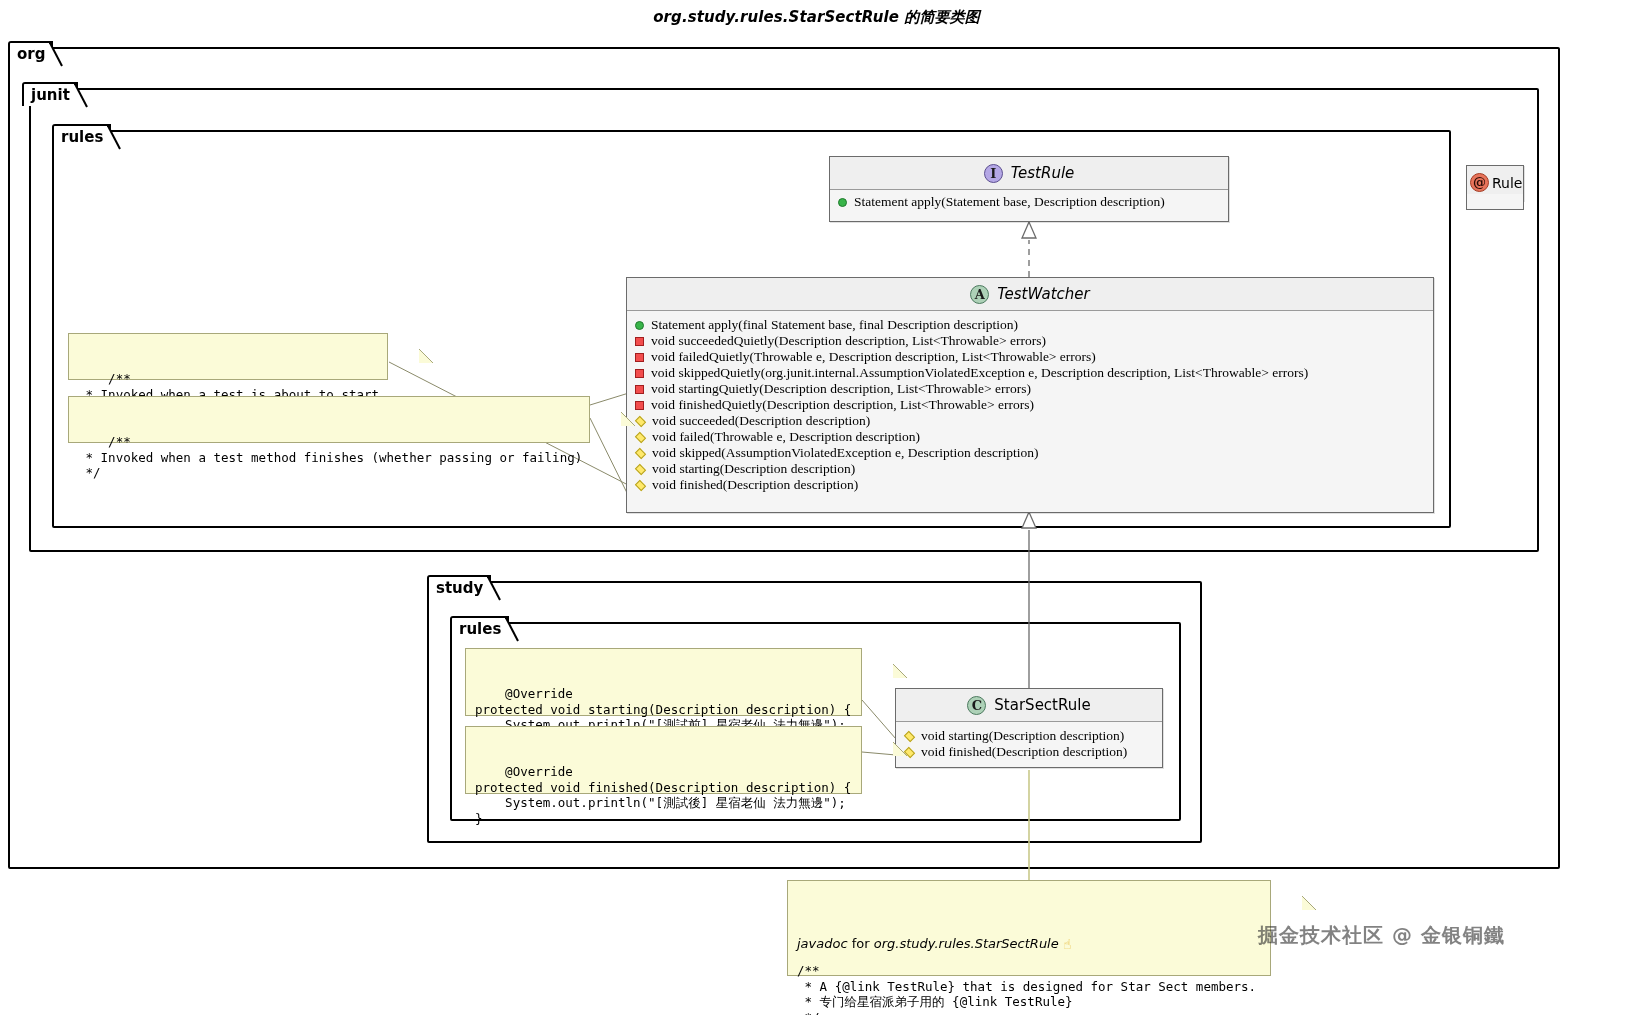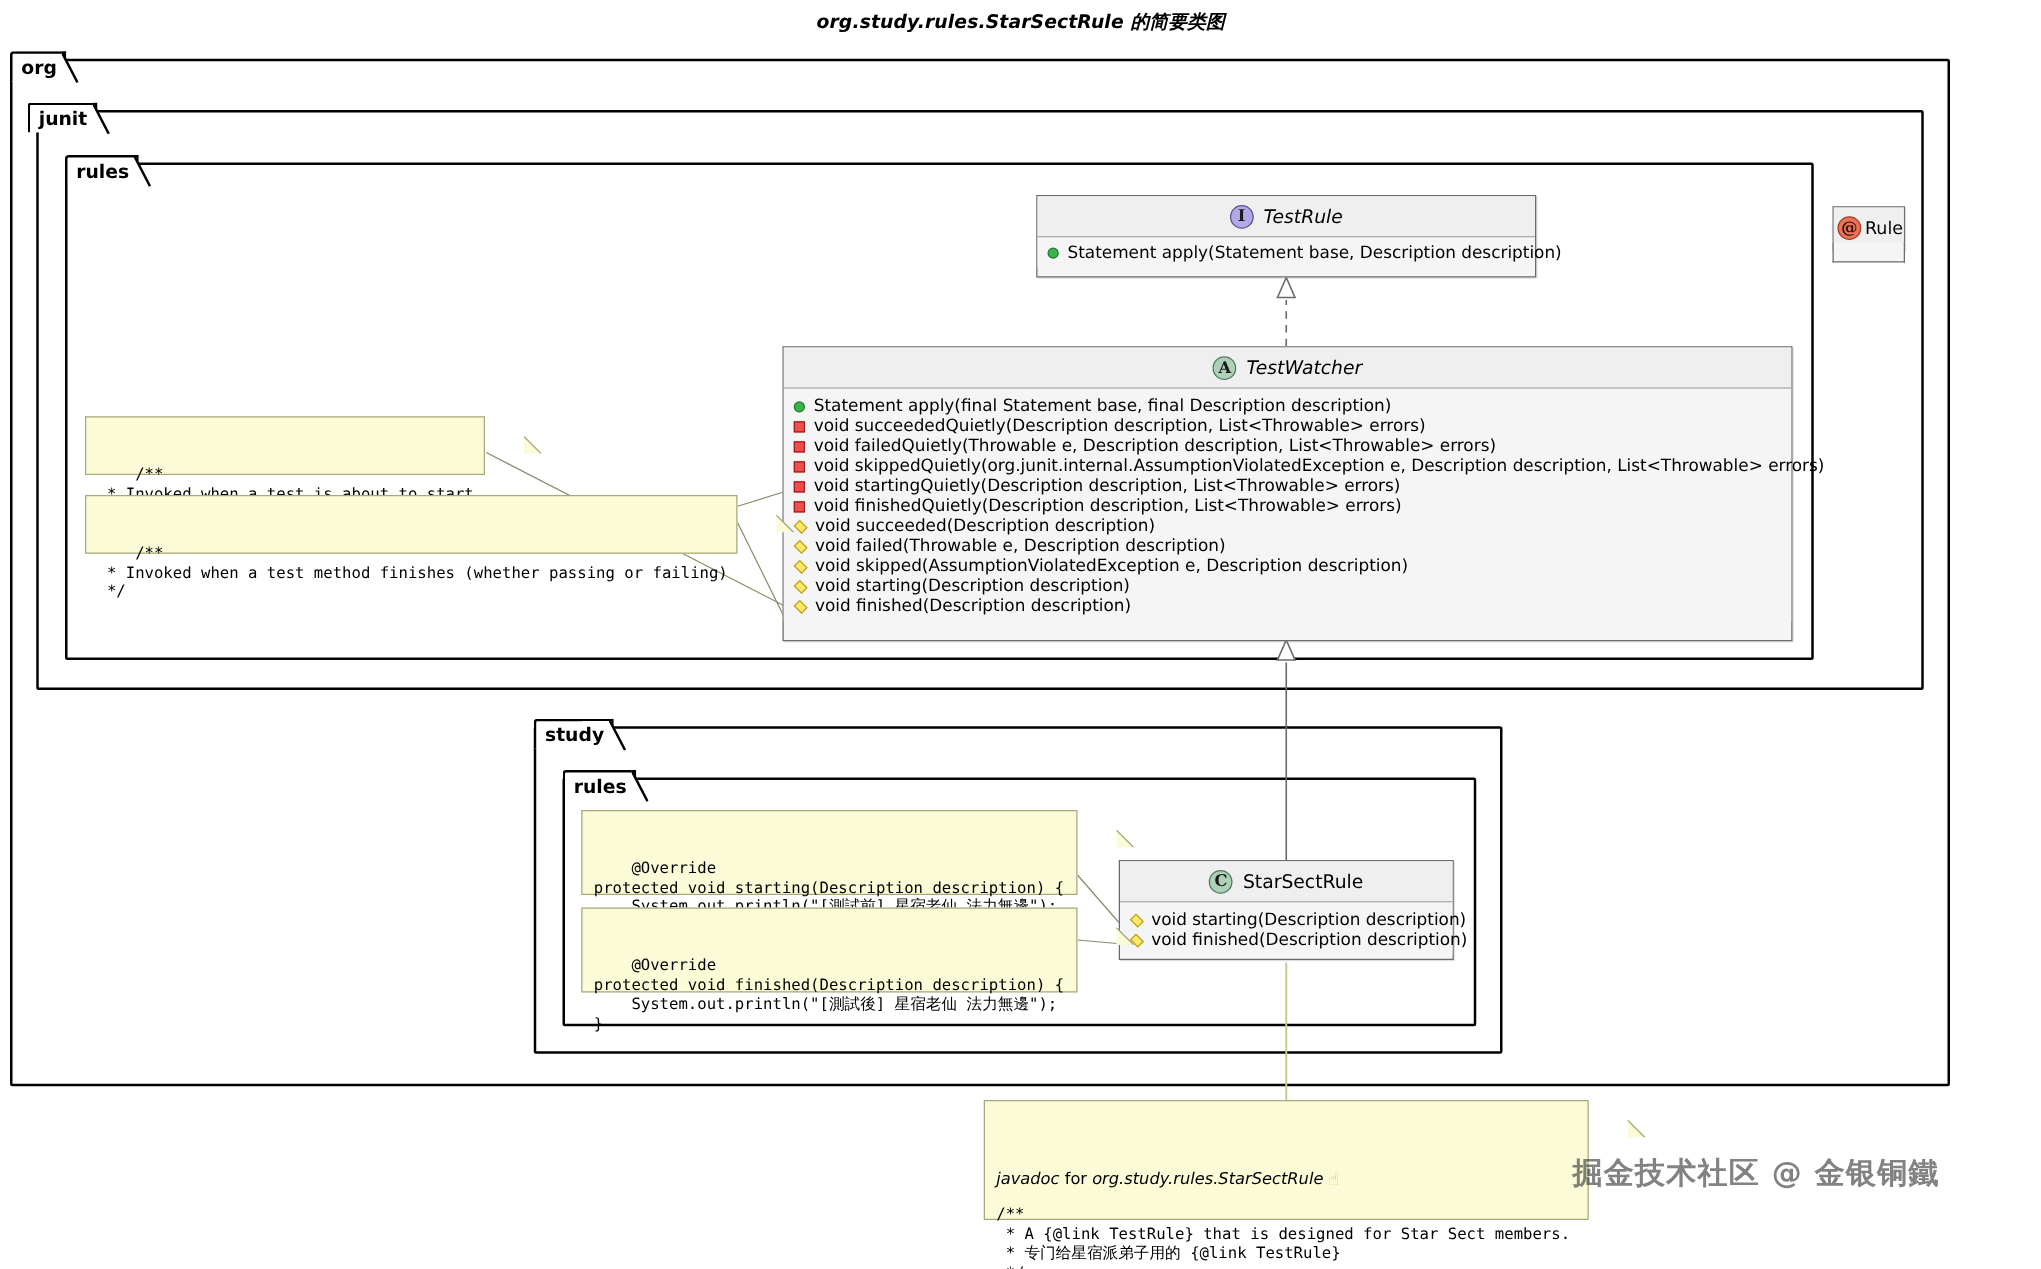--- a/index.html
+++ b/index.html
@@ -95,21 +95,21 @@
   .member {
     display: flex;
     align-items: center;
     height: 16px;
     padding-left: 8px;
     gap: 7px;
     font-size: 13.5px;
     color: #000;
     white-space: nowrap;
   }
-  .member-label { line-height: 16px; }
+  .member-label { line-height: 16px; font-family: Liberation Serif, serif; }
 
   
   .badge {
     width: 19px; height: 19px;
     border-radius: 50%;
     display: inline-flex;
     align-items: center;
     justify-content: center;
     font-size: 13px;
     font-weight: bold;
@@ -176,21 +176,21 @@
     font-size: 14px;
     transform: translateY(1px);
   }
 
   
   .conn { position: absolute; overflow: visible; }
 
   
   .watermark {
     position: absolute;
-    font-size: 24px;
+    font-size: 20px;
     font-weight: bold;
     color: rgba(40,40,40,0.58);
     white-space: nowrap;
     letter-spacing: 1px;
   }
 </style>
 </head>
 <body>
 
 <div id="canvas">

